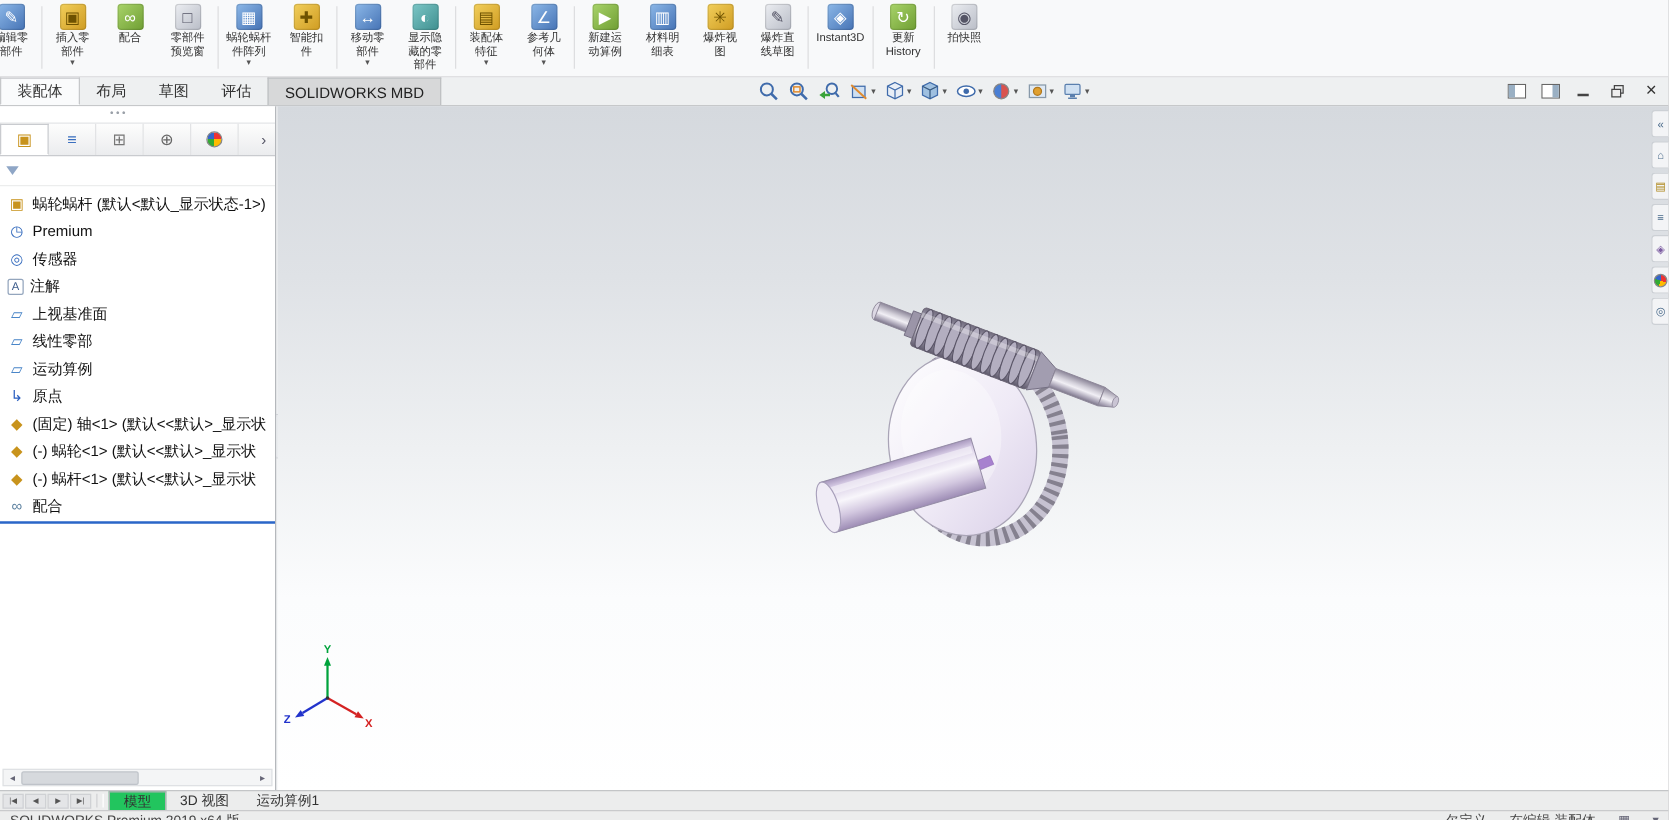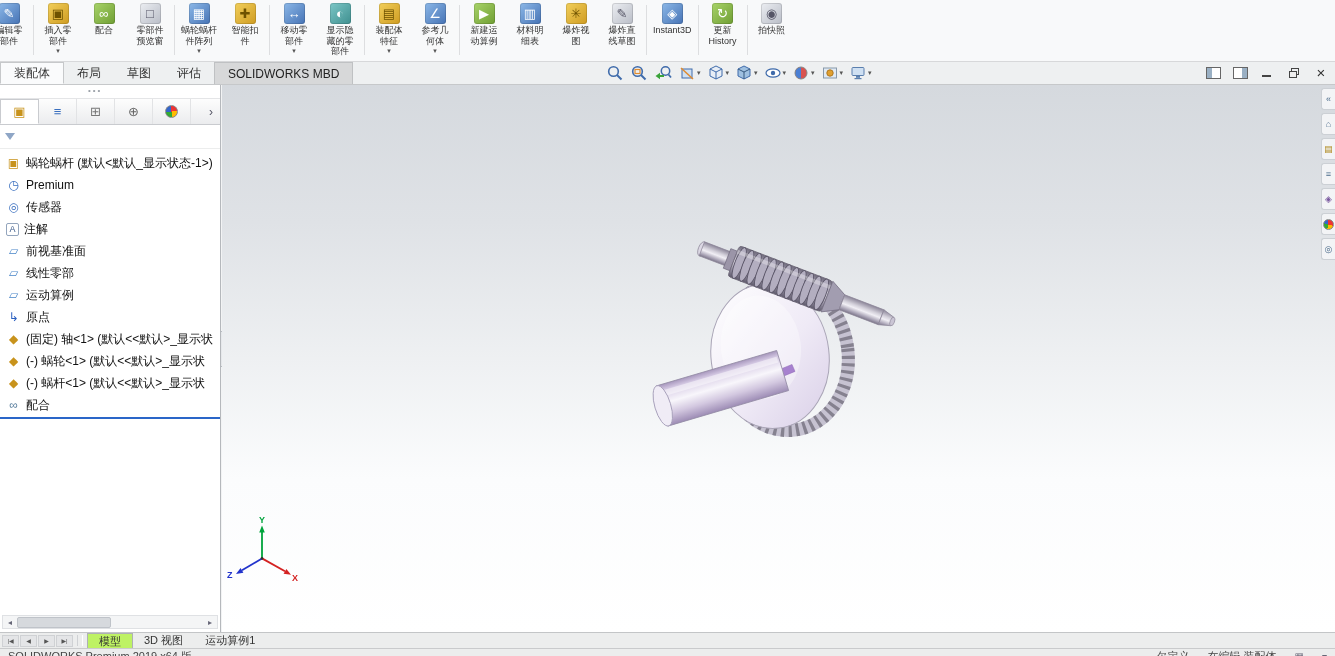--- a/index.html
+++ b/index.html
@@ -90,21 +90,21 @@
           background:conic-gradient(#e33 0 30%,#fb0 30% 55%,#3a3 55% 80%,#36c 80% 100%);border:1px solid #888;}
 
   
   .bottomtabs{position:absolute;left:0;top:632px;width:100%;height:16px;background:#eceded;
               border-top:1px solid #c3c5c7;display:flex;align-items:stretch;font-size:11px;box-sizing:border-box;}
   .bnav{display:flex;align-items:center;padding-left:2px;gap:1px;}
   .bnav button{width:17px;height:12px;font-size:6px;color:#555;background:#e4e5e7;border:1px solid #cfd1d4;
                padding:0;line-height:1;cursor:default;}
   .bsplit{width:4px;border-left:1px solid #cfd1d4;border-right:1px solid #fff;margin:2px 4px;}
   .btab{display:flex;align-items:center;padding:0 11px;color:#333;cursor:default;}
-  .btab.active{background:#bef264;border:1px solid #aeb1b4;border-bottom:none;font-family:Liberation Serif, serif;}
+  .btab.active{background:#22c55e;border:1px solid #aeb1b4;border-bottom:none;font-family:Liberation Serif, serif;}
 
   
   .statusbar{position:absolute;left:0;top:648px;width:100%;height:16px;background:#eceded;
              border-top:1px solid #c9cacc;display:flex;align-items:center;font-size:11px;color:#444;
              box-sizing:border-box;padding:0 8px;gap:26px;}
   .status-left{flex:1;white-space:nowrap;}
   .status-right{display:flex;gap:18px;align-items:center;white-space:nowrap;}
   .sicon{font-size:10px;color:#667;}
 </style>
 </head>
@@ -369,21 +369,21 @@
         <div class="titem">
           <span class="ticon ic-blue">◎</span>
           <span>传感器</span>
         </div>
         <div class="titem">
           <span class="ticon-a">A</span>
           <span>注解</span>
         </div>
         <div class="titem">
           <span class="ticon ic-plane">▱</span>
-          <span>前视基准面</span>
+          <span>上视基准面</span>
         </div>
         <div class="titem">
           <span class="ticon ic-plane">▱</span>
           <span>线性零部</span>
         </div>
         <div class="titem">
           <span class="ticon ic-plane">▱</span>
           <span>运动算例</span>
         </div>
         <div class="titem">

